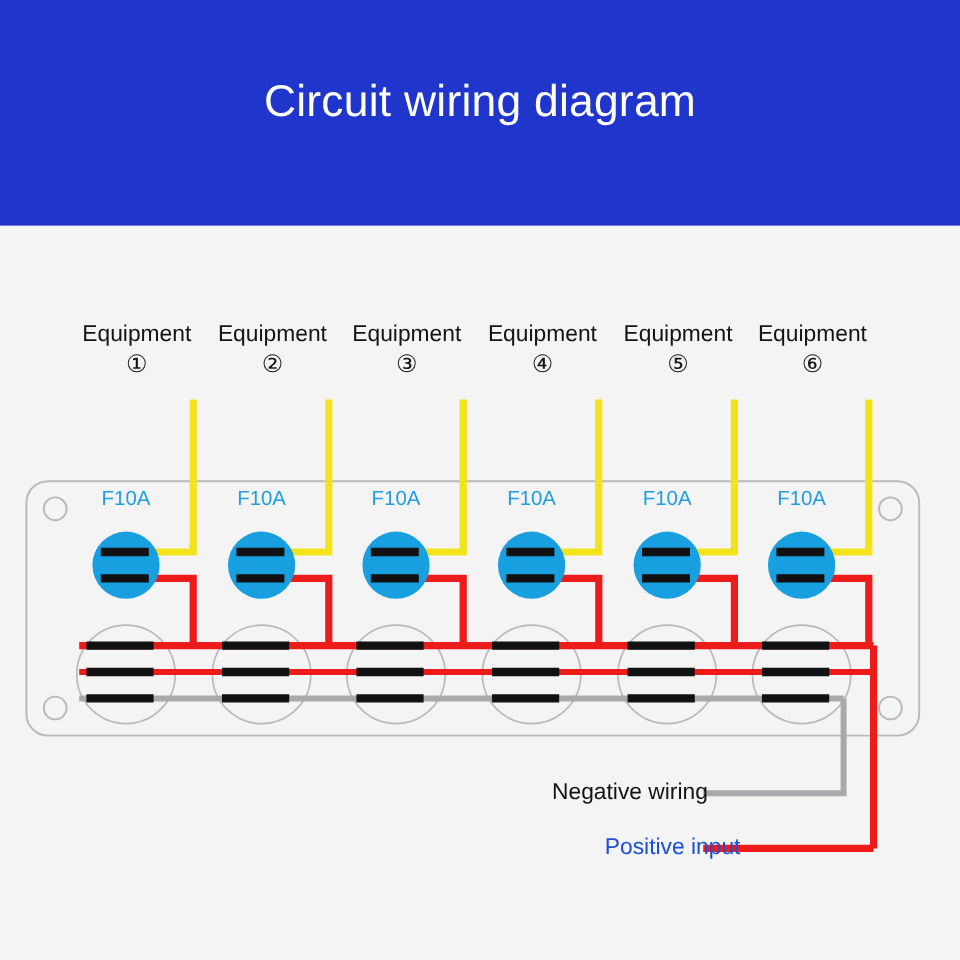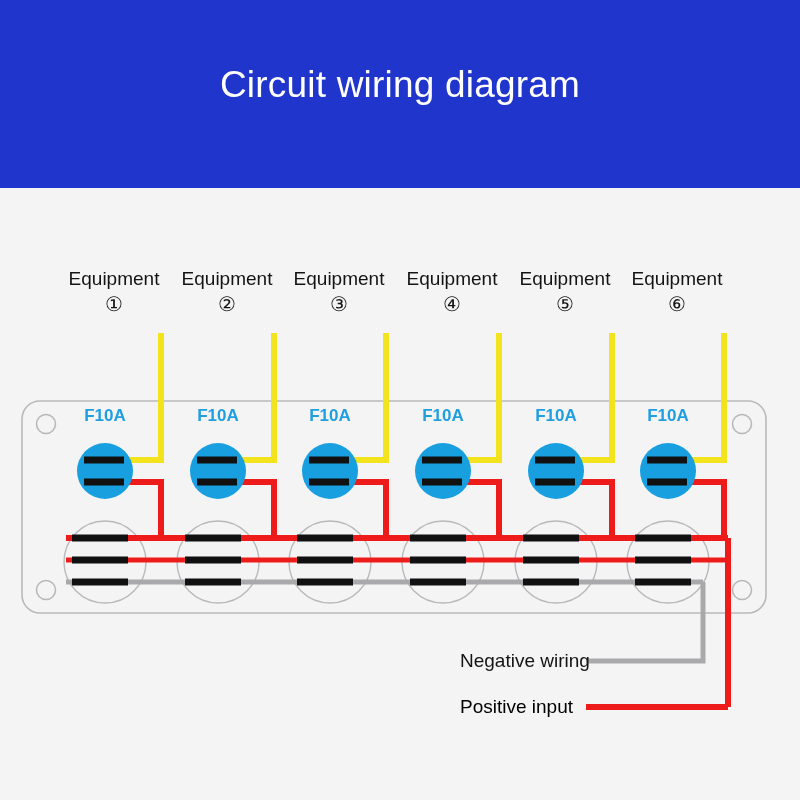--- a/index.html
+++ b/index.html
@@ -66,32 +66,32 @@
   }
   .equip-num {
     display: block;
     font-size: 20px;
     line-height: 26px;
   }
   .fuse-label {
     position: absolute;
     color: #1f9ee0;
     font-size: 17px;
-    font-weight: 700;
+    font-weight: 400;
     white-space: nowrap;
     text-align: center;
     width: 80px;
   }
   .io-label {
     position: absolute;
     font-size: 19px;
     white-space: nowrap;
   }
   #negative-input-label { color: #141414; }
-  #positive-input-label { color: #000000; }
+  #positive-input-label { color: #1d4ed8; margin-left: 44px; }
 </style>
 </head>
 <body>
 
 <div id="page">
 
   <div id="header">
     <div id="header-title">Circuit wiring diagram</div>
   </div>
 

